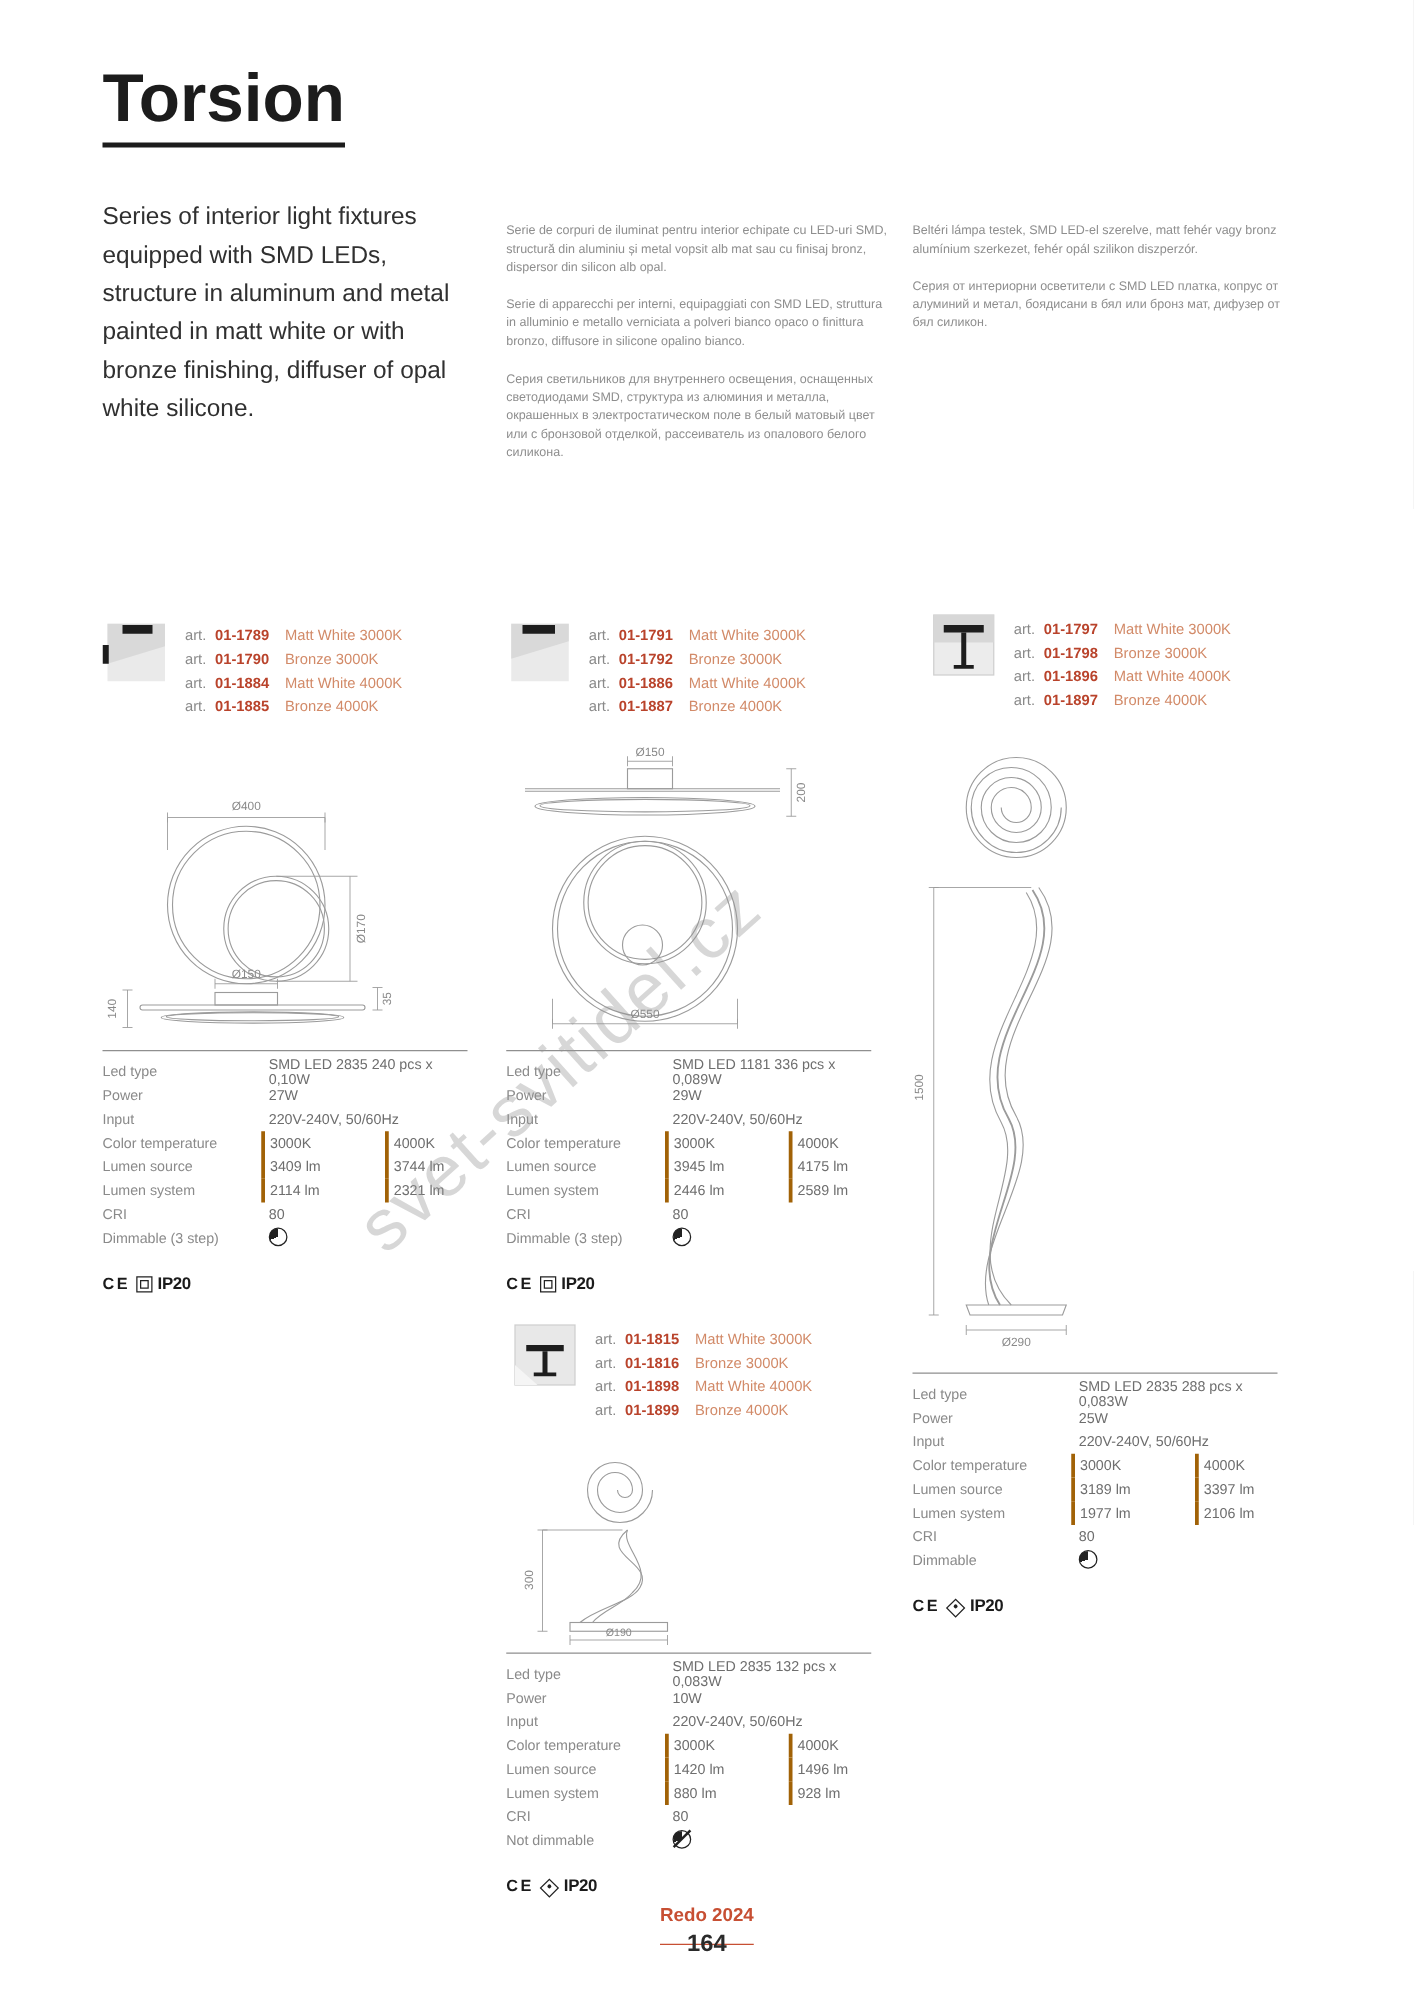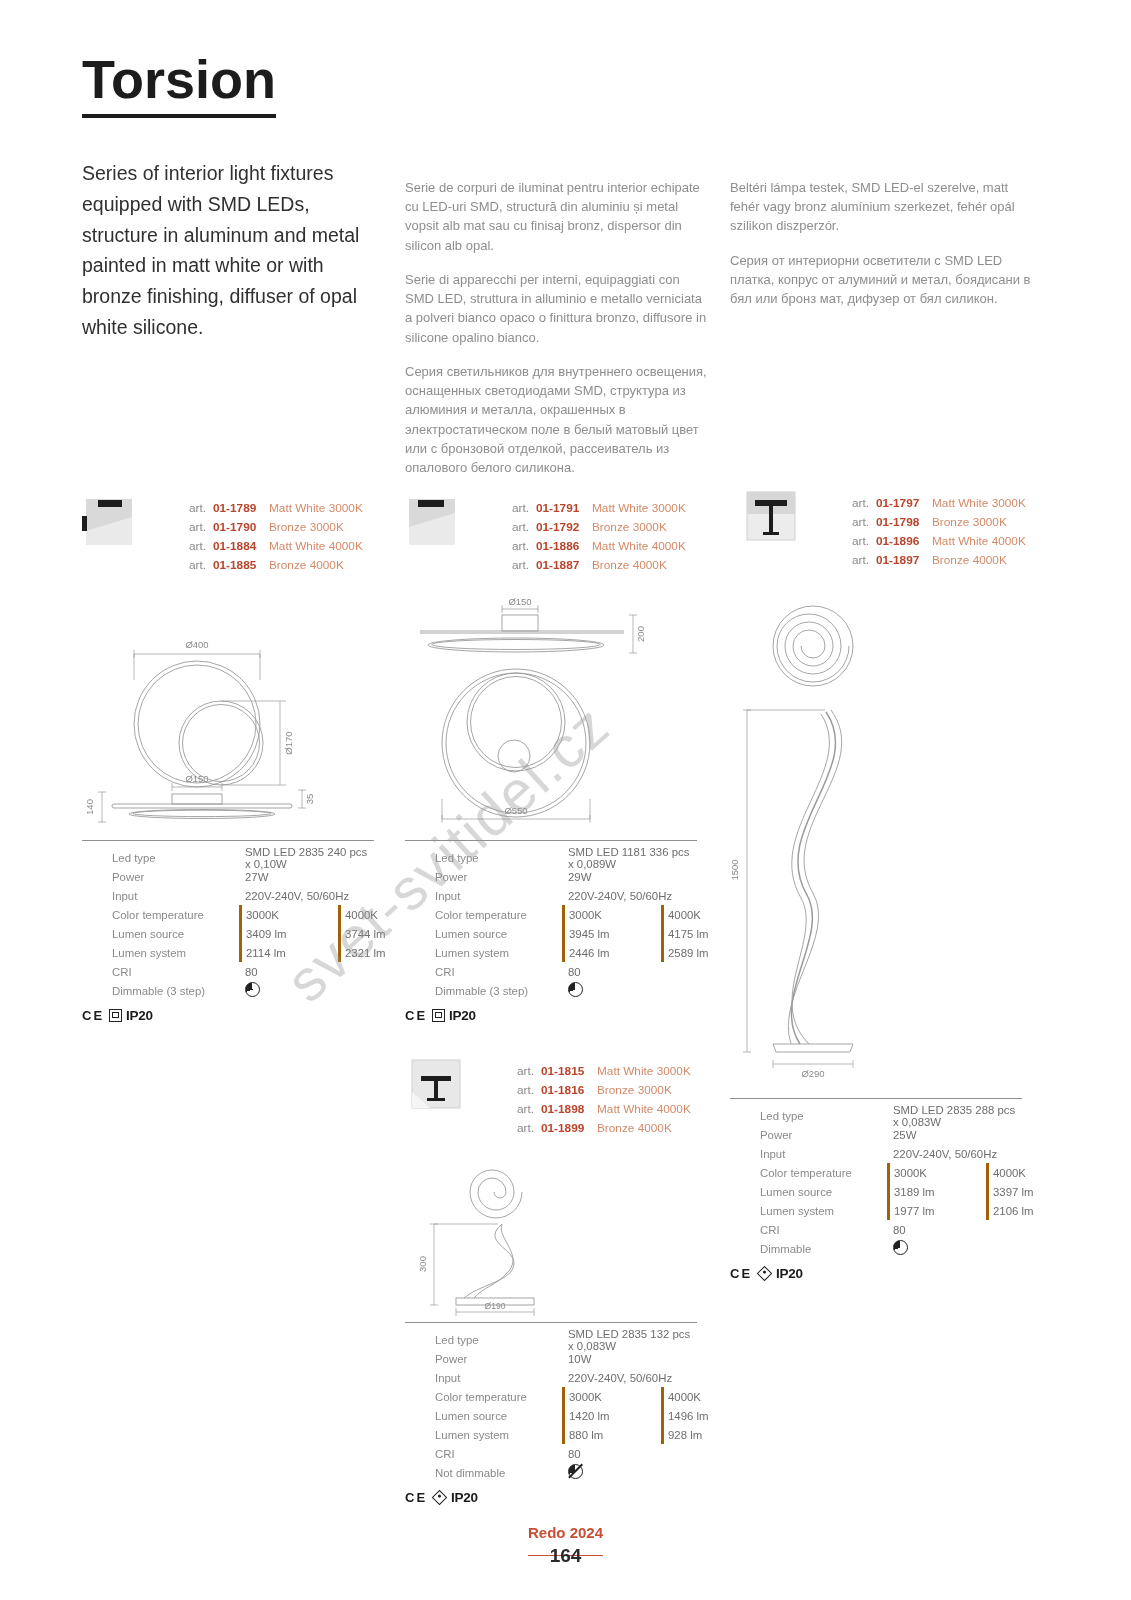--- a/index.html
+++ b/index.html
@@ -6,40 +6,40 @@
   .page{position:relative;width:1131px;height:1600px;background:#ffffff;margin:0 auto;
         font-family:"Liberation Sans",sans-serif;overflow:hidden;}
   .abs{position:absolute;}
 
   
   .title{left:82px;top:52px;font-size:54px;font-weight:600;color:#1c1c1c;letter-spacing:0px;
          border-bottom:4px solid #1c1c1c;padding-bottom:8px;line-height:1;}
 
   
   .intro-en{left:82px;top:158px;width:300px;font-size:19.5px;line-height:1.58;color:#303030;}
-  .intro-col{width:306px;font-size:13px;line-height:1.48;color:#8e8e8e;}
+  .intro-col{width:306px;font-size:10px;line-height:1.48;color:#8e8e8e;}
   .intro-col p{margin:0 0 15px 0;}
 
   
   .article-group{display:flex;gap:14px;}
   .prod-icon{width:52px;height:52px;flex:none;}
-  .article-rows{padding-top:3px;margin-left:41px;}
+  .article-rows{padding-top:3px;}
   .article-row{height:19px;font-size:11.8px;display:flex;align-items:center;}
   .art-word{color:#8a8a8a;width:24px;}
   .art-code{color:#b9432b;font-weight:700;width:56px;}
   .art-finish{color:#d28a68;}
 
   
   .spec-table{border-top:1px solid #8f8f8f;padding-top:7px;width:292px;font-size:11.4px;}
   .spec-row{display:flex;align-items:center;height:19px;}
-  .sl{width:127px;flex:none;color:#8a8a8a;margin-left:30px;}
+  .sl{width:127px;flex:none;color:#8a8a8a;}
   .sv{color:#6e6e6e;padding-left:6px;}
   .sc{width:92px;flex:none;border-left:3px solid #a16207;padding-left:4px;height:19px;
       display:flex;align-items:center;color:#6e6e6e;}
-  .cert-row{display:flex;align-items:center;margin-top:7px;height:16px;}
+  .cert-row{display:flex;align-items:flex-end;margin-top:18px;height:16px;}
   .ce-mark{font-weight:700;font-size:13px;color:#1b1b1b;letter-spacing:2px;margin-right:4px;}
   .ip-mark{font-weight:800;font-size:13.5px;color:#1b1b1b;letter-spacing:-0.3px;}
 
   
   .dimmer-icon{display:inline-block;width:13px;height:13px;border:1.7px solid #222;border-radius:50%;
      background:conic-gradient(from 250deg,#222 0 30%,transparent 30% 100%);position:relative;}
   .dimmer-icon.crossed::after{content:'';position:absolute;left:-3px;top:5.2px;width:19px;height:1.7px;
      background:#222;transform:rotate(-45deg);}
   
   .cert-square-icon{display:inline-block;width:11px;height:11px;border:1.4px solid #222;position:relative;margin:0 4px 0 1px;}

